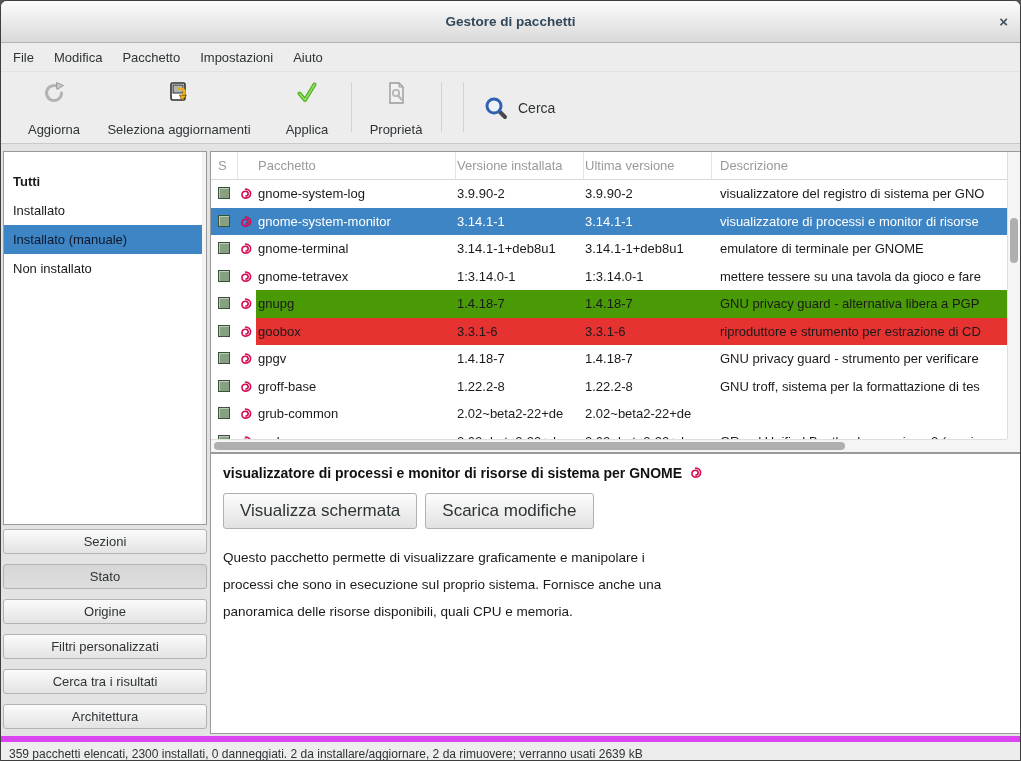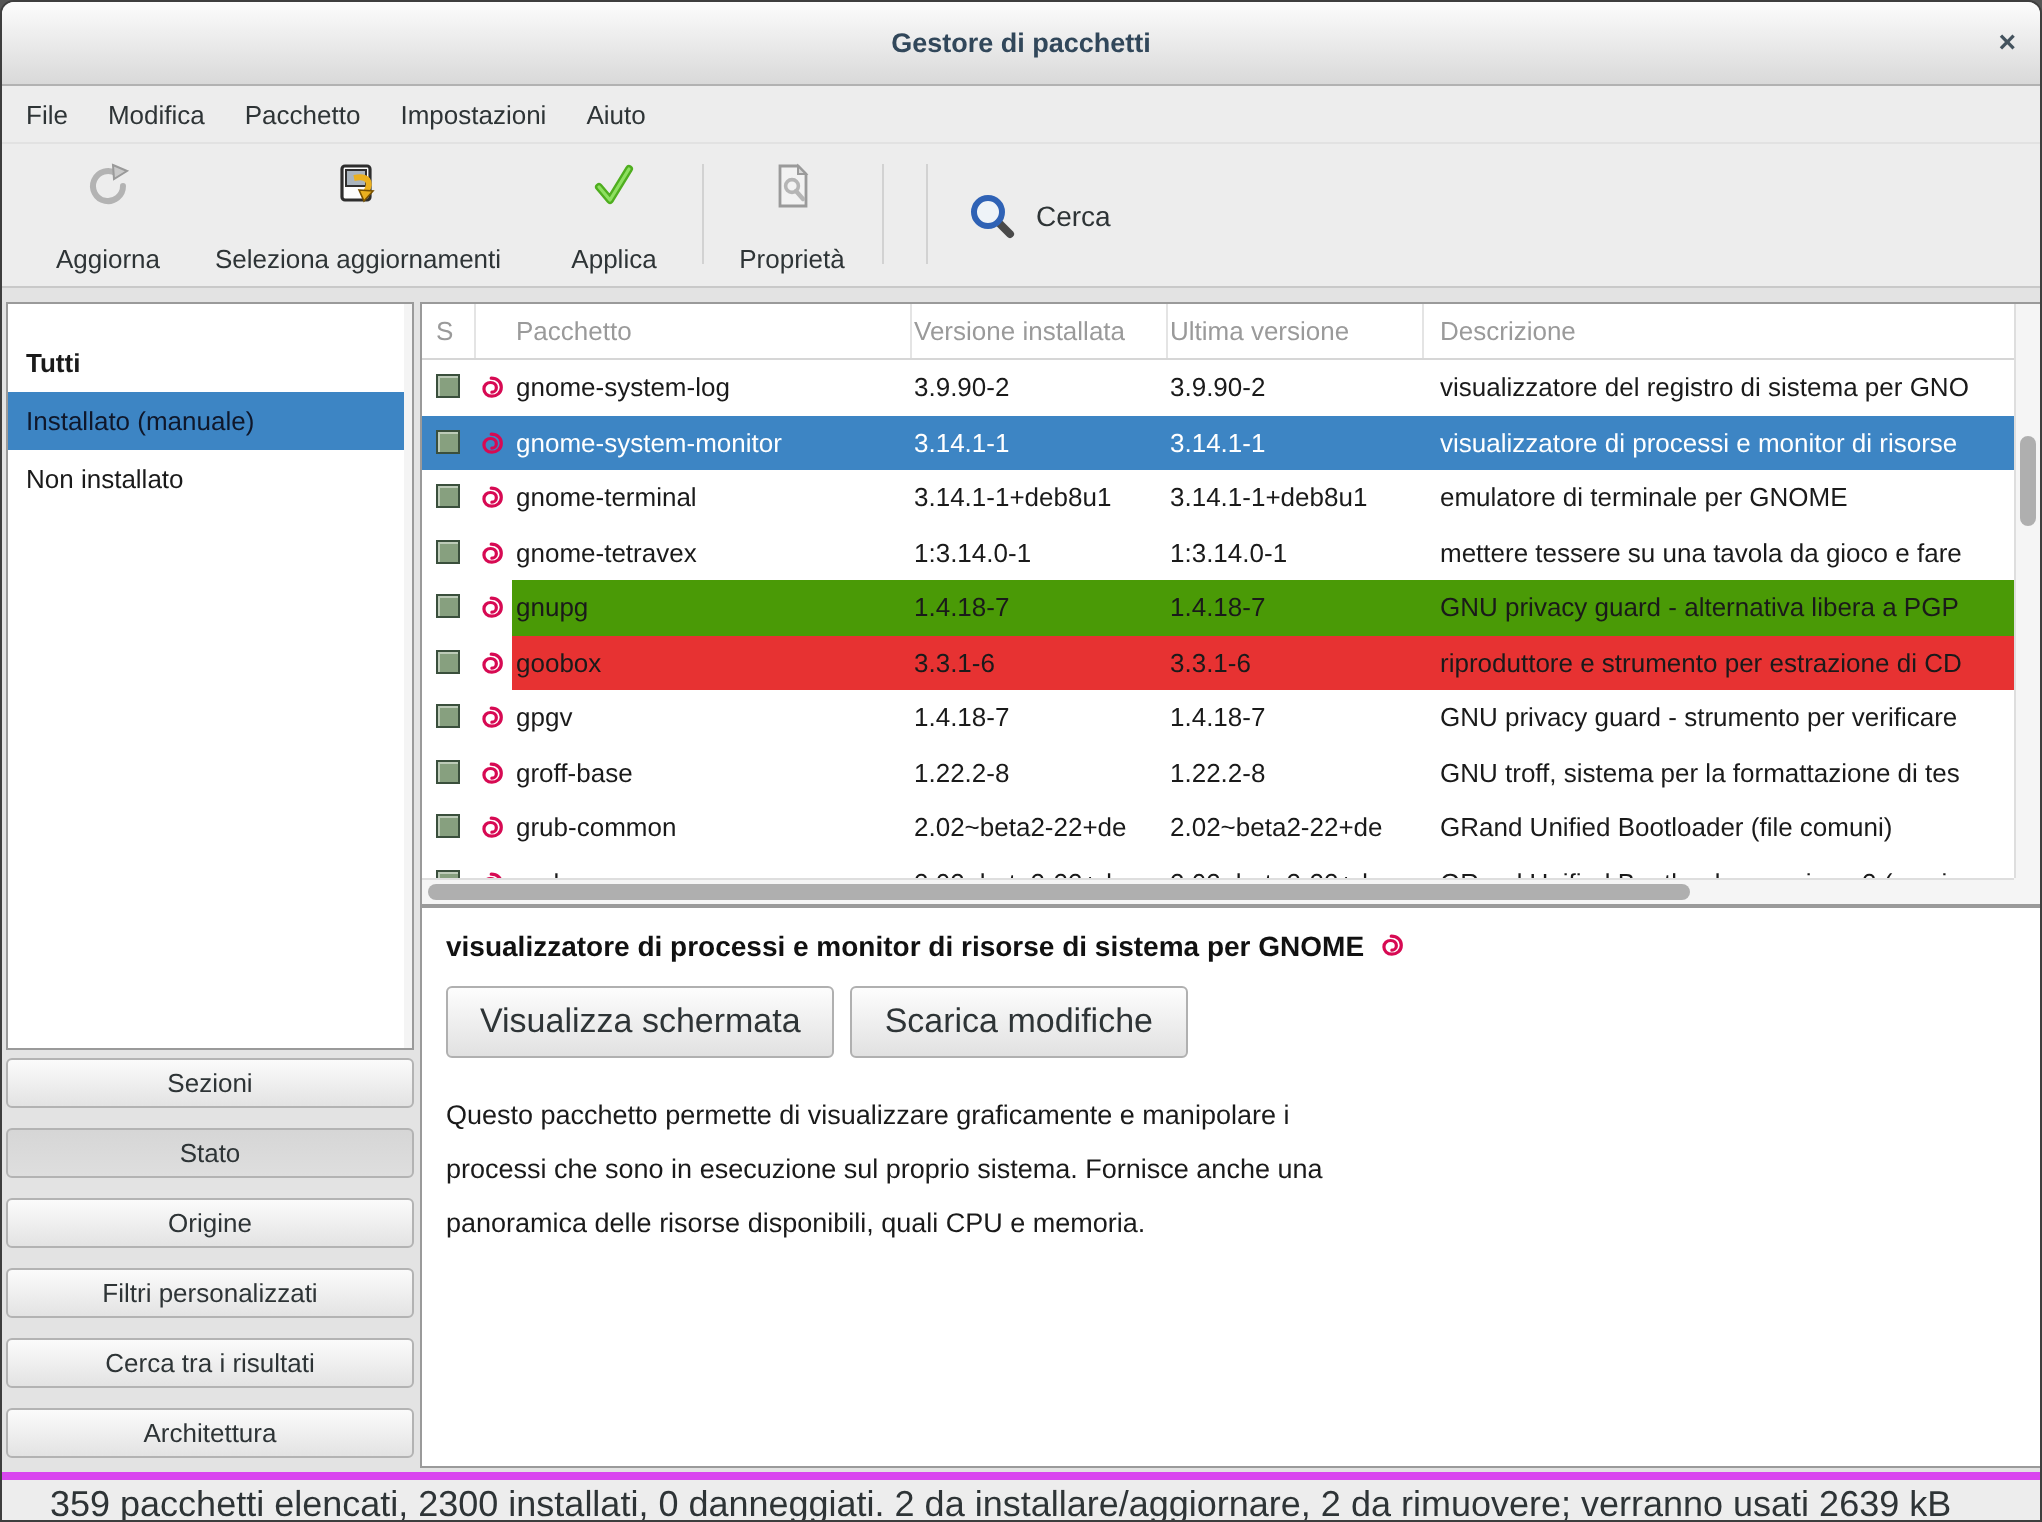--- a/index.html
+++ b/index.html
@@ -115,22 +115,22 @@
   .dbuttons { margin-top:12px; display:flex; gap:8px; }
   .dbtn {
     font-size:17px; color:#2e3436; padding:7px 16px;
     background:linear-gradient(#fdfdfd,#e1e1e1); border:1px solid #b0b0b0; border-radius:3px;
   }
   .dbody { margin-top:15px; font-size:13.5px; color:#1a1a1a; }
   .dbody p { line-height:27px; }
   
   .statusbar {
     position:absolute; left:0; top:735px; right:0; height:26px;
-    background:#ededed; border-top:4px solid #d946ef;
-    font-size:18px; color:#2e3436; line-height:25px; padding-left:24px;
+    background:#ededed; border-top:6px solid #d946ef;
+    font-size:12px; color:#2e3436; line-height:25px; padding-left:8px;
     white-space:nowrap; overflow:hidden;
   }
 </style>
 </head>
 <body>
 
 <div class="window">
 
   <div class="titlebar">
     <span class="title">Gestore di pacchetti</span>
@@ -195,20 +195,21 @@
           <path d="M17 17 L22 22" stroke="#4a4a4a" stroke-width="4" stroke-linecap="round"></path>
           <circle cx="11" cy="11" r="7" fill="#eef3f8" stroke="#2f62b5" stroke-width="3"></circle>
         </svg>
       </span>
       <span class="tlabel">Cerca</span>
     </div>
   </div>
 
   <div class="filter-list" id="filterList">
       <div class="flt-item bold">Tutti</div>
+      <div class="flt-item">Installato</div>
       <div class="flt-item selected">Installato (manuale)</div>
       <div class="flt-item">Non installato</div>
     </div>
 
   <div class="filter-buttons" id="filterButtons">
       <button class="fbtn">Sezioni</button>
       <button class="fbtn pressed">Stato</button>
       <button class="fbtn">Origine</button>
       <button class="fbtn">Filtri personalizzati</button>
       <button class="fbtn">Cerca tra i risultati</button>
@@ -369,21 +370,20 @@
       </span>
     </div>
     <div class="cell c-sw">
       <svg width="15" height="15" viewBox="0 0 14 14">
         <path d="M7.1 2.9 C 10.1 2.9 11.8 4.9 11.8 7.1 C 11.8 9.8 9.6 11.3 7.4 11.3 C 5.2 11.3 3.7 9.8 3.7 7.9 C 3.7 6.1 5.1 4.9 6.8 4.9 C 8.4 4.9 9.5 6 9.5 7.3 C 9.5 8.6 8.5 9.4 7.4 9.4" fill="none" stroke="#d70a53" stroke-width="1.5" stroke-linecap="round"></path>
       </svg>
     </div>
     <div class="cell c-pkg">grub-common</div>
     <div class="cell c-v1">2.02~beta2-22+de</div>
     <div class="cell c-v2">2.02~beta2-22+de</div>
-    <div class="cell c-desc">GRand Unified Bootloader (file comuni)</div>
   </div>
         <div class="trow hl-none">
     <div class="cell c-s">
       <span class="cb cb-installed">
         <span class="base"></span>
 
       </span>
     </div>
     <div class="cell c-sw">
       <svg width="15" height="15" viewBox="0 0 14 14">

